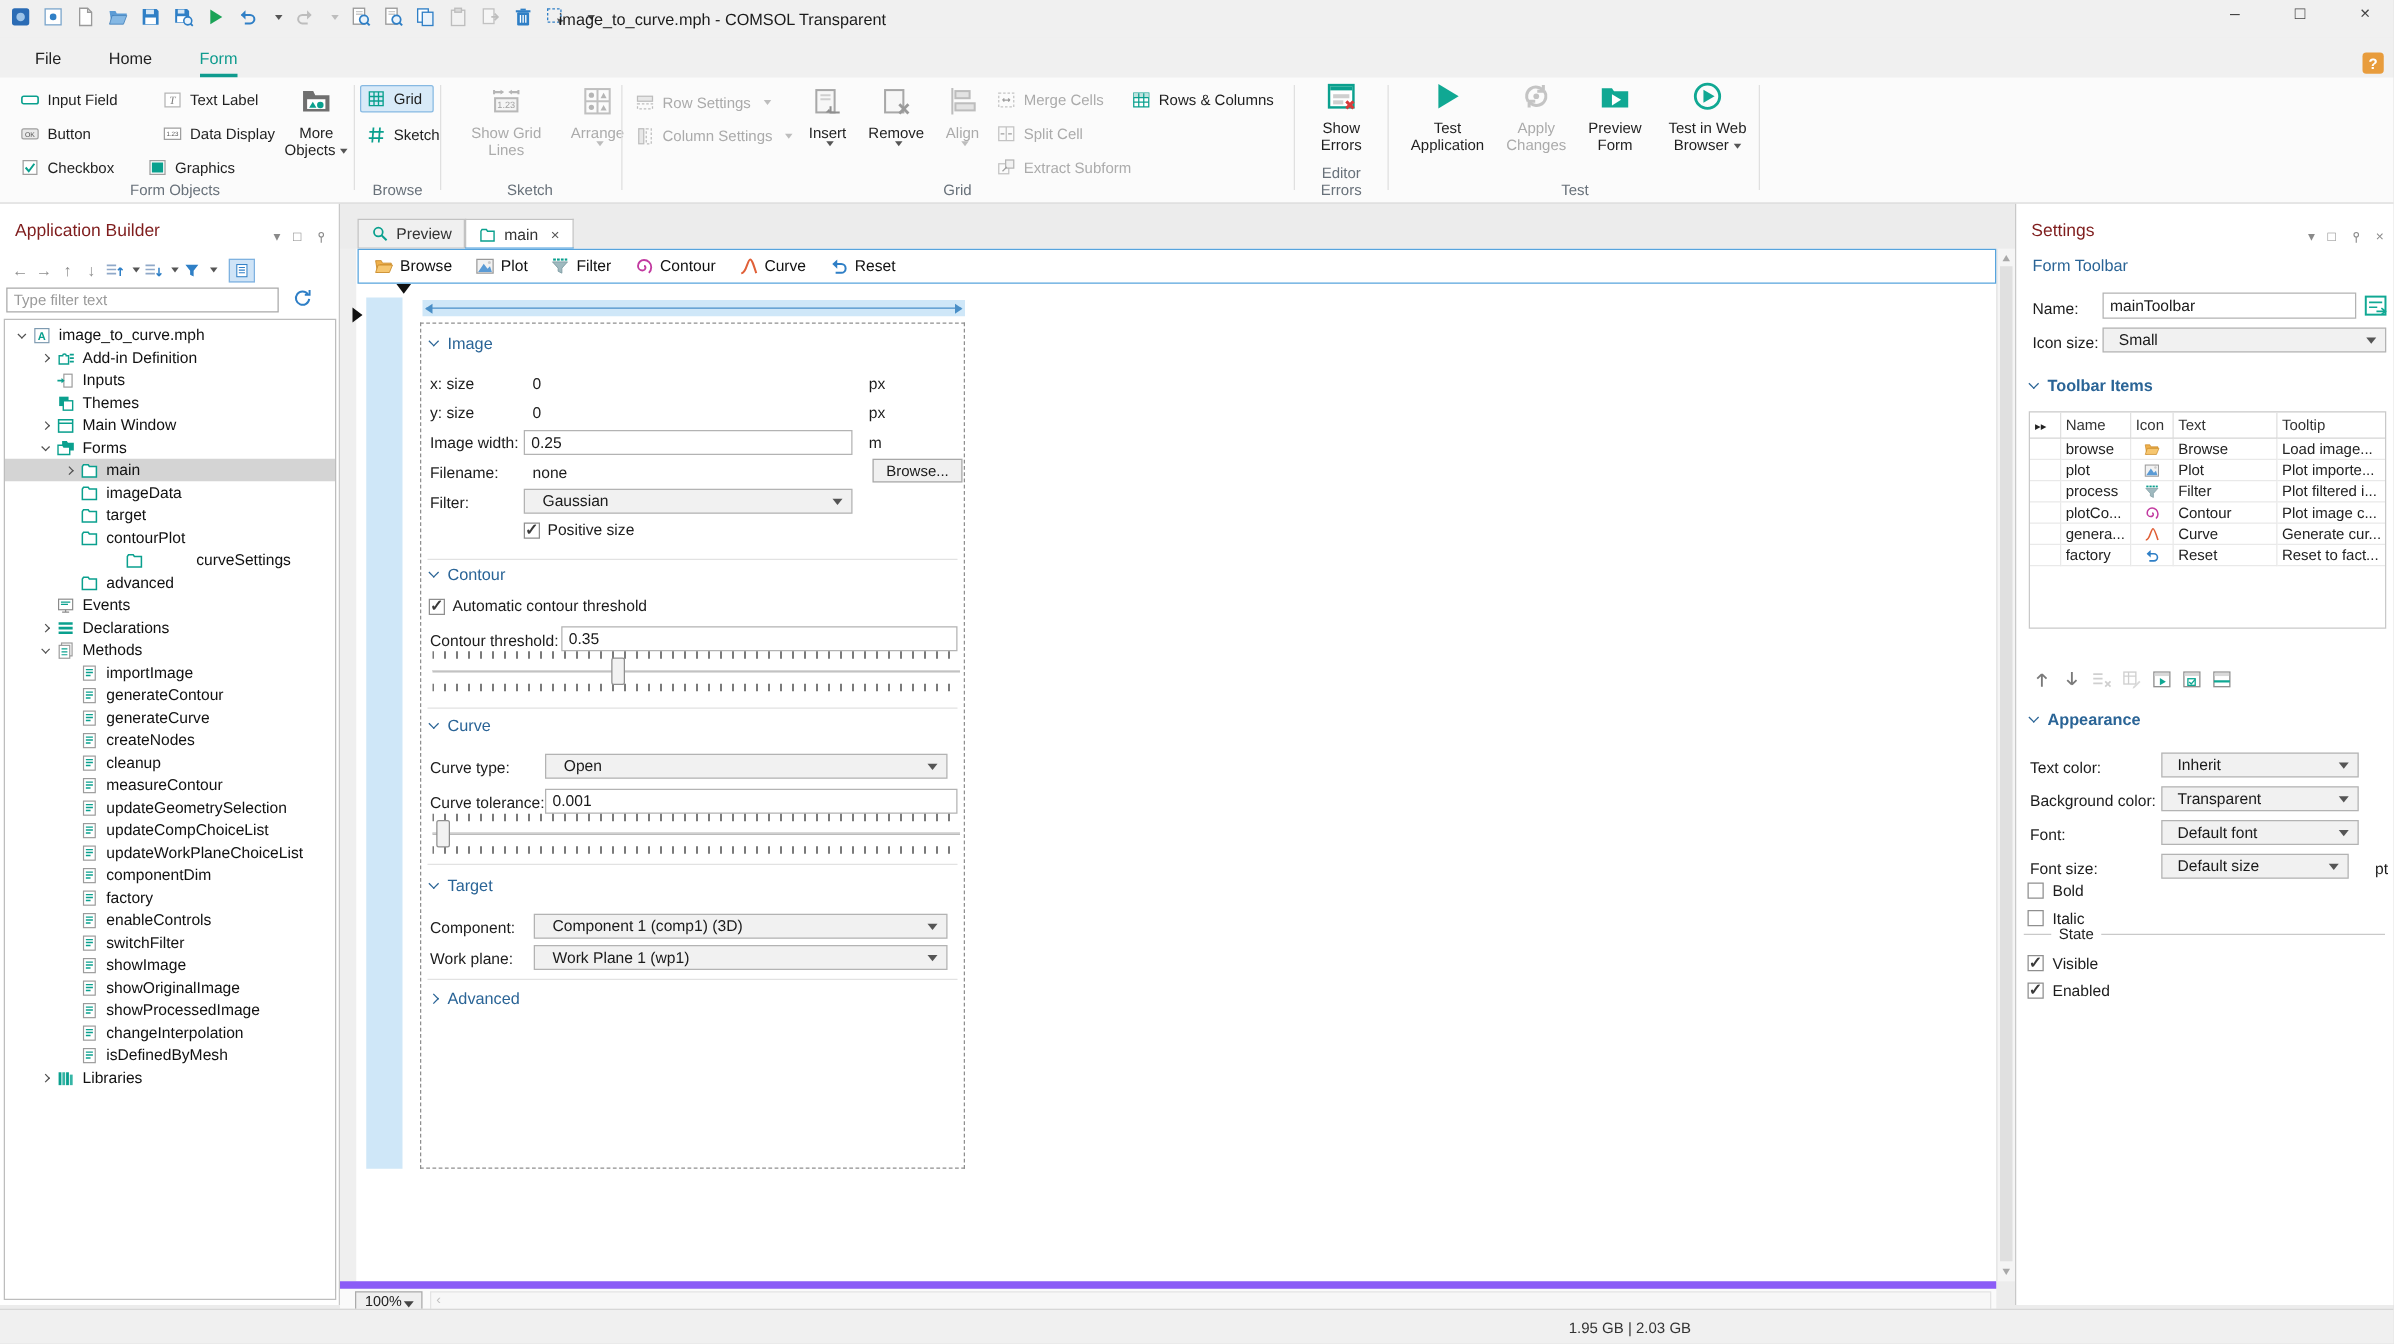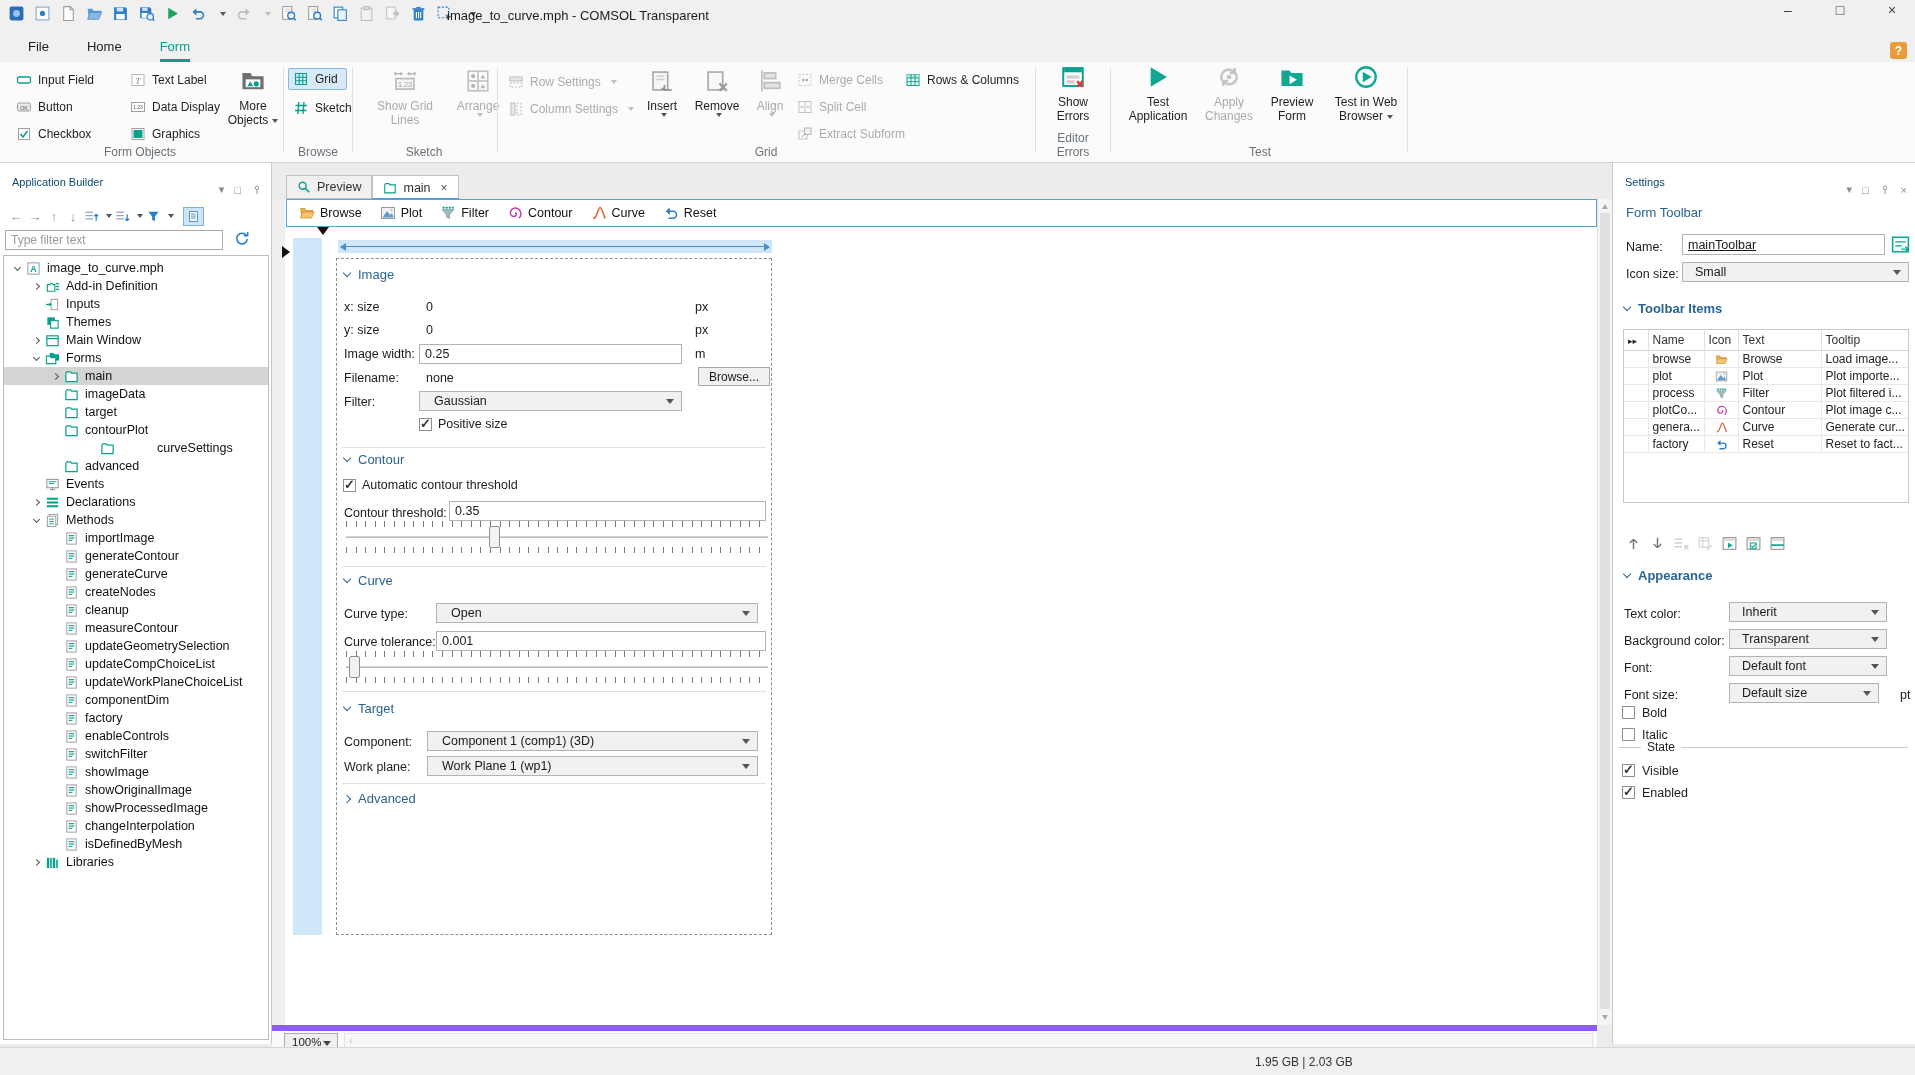--- a/index.html
+++ b/index.html
@@ -30,21 +30,21 @@
   .rbig { position:absolute; display:flex; flex-direction:column; align-items:center; font-size:12px; color:#1f1f1f; text-align:center; }
   .rbig .ic { width:26px; height:26px; margin-bottom:5px; }
   .rlbl2 { line-height:14px; }
   .dis { color:#ababab; }
   .car { display:inline-block; width:0; height:0; border-left:3.5px solid transparent; border-right:3.5px solid transparent; border-top:4px solid #555; margin-left:4px; vertical-align:middle; }
   .dis .car { border-top-color:#bdbdbd; }
   .hl { background:#d8eaf8; border:1px solid #86b9e2; border-radius:2px; padding:0 8px 0 4px; }
 
   
   .leftpanel { position:absolute; left:0; top:163px; width:272px; height:881px; background:#fff; border-right:1px solid #c9c9c9; }
-  .panel-title { position:absolute; left:12px; top:13px; font-size:11px; color:#0c4a6e; }
+  .panel-title { position:absolute; left:12px; top:13px; font-size:14px; color:#7f1d1d; }
   .pticons { position:absolute; right:8px; top:20px; display:flex; gap:10px; color:#8a8a8a; font-size:11px; align-items:center; }
   .pticons .ic { width:12px; height:12px; }
   .ab-toolbar { position:absolute; left:8px; top:44px; display:flex; align-items:center; gap:3px; height:18px; }
   .aico { color:#8f8f8f; font-size:13px; width:16px; text-align:center; }
   .ab-toolbar .ic { width:15px; height:15px; }
   .tgl { background:#cfe4f7; border:1px solid #7fb2e0; width:21px; height:19px; display:flex; align-items:center; justify-content:center; margin-left:6px; }
   .filterbox { position:absolute; left:5px; top:67px; width:218px; height:20px; border:1px solid #a9a9a9; background:#fff; font-size:12px; color:#444; padding-left:5px; font-family:"Liberation Sans",sans-serif; }
   .filterbox::placeholder { color:#9a9a9a; }
   .refresh { position:absolute; left:233px; top:67px; width:17px; height:17px; }
   .treebox { position:absolute; left:3px; top:92px; width:266px; bottom:4px; border:1px solid #bdbdbd; background:#fff; overflow:hidden; padding-top:3px; }
@@ -299,21 +299,21 @@
       </div>
     <div class="rbtn" style="left:130px;top:35px">
         <span class="ic">
           <svg viewBox="0 0 16 16" xmlns="http://www.w3.org/2000/svg">
             <rect x="1.5" y="3.5" width="13" height="9" fill="#fff" stroke="#9f9f9f"></rect>
             <text x="8" y="10" font-size="5" text-anchor="middle" fill="#555" font-family="Liberation Sans,sans-serif">1.23</text>
           </svg>
         </span>
         <span>Data Display</span>
       </div>
-    <div class="rbtn" style="left:130px;top:62px">
+    <div class="rbtn" style="left:118px;top:62px">
         <span class="ic">
           <svg viewBox="0 0 16 16" xmlns="http://www.w3.org/2000/svg">
             <rect x="2" y="2.5" width="12" height="11" fill="#fff" stroke="#9f9f9f"></rect>
             <rect x="3.5" y="4" width="9" height="8" fill="#0aa08e"></rect>
           </svg>
         </span>
         <span>Graphics</span>
       </div>
     <div class="rbig" style="left:222px;top:6px;width:62px">
         <span class="ic">
@@ -1188,21 +1188,21 @@
           <svg viewBox="0 0 16 16" xmlns="http://www.w3.org/2000/svg">
             <circle cx="8" cy="5" r="2.4" fill="none" stroke="#8a8a8a" stroke-width="1.2"></circle>
             <line x1="8" y1="7.5" x2="8" y2="13.5" stroke="#8a8a8a" stroke-width="1.2"></line>
           </svg>
         </span>
       <span>×</span>
     </div>
     <div class="subtitle">Form Toolbar</div>
 
     <div class="slabel" style="left:13px;top:77px">Name:</div>
-    <input class="inp" style="left: 69px; top: 71px; width: 203px; height: 21px; text-decoration: underline;" value="mainToolbar">
+    <input class="inp" style="left: 69px; top: 71px; width: 203px; height: 21px;" value="mainToolbar">
     <span class="ic" style="position:absolute;left:277px;top:71px;width:21px;height:21px">
         <svg viewBox="0 0 16 16" xmlns="http://www.w3.org/2000/svg">
           <rect x="2" y="2.5" width="12" height="11" fill="#fff" stroke="#10a893" stroke-width="1.2"></rect>
           <line x1="4" y1="6" x2="12" y2="6" stroke="#10a893"></line>
           <line x1="4" y1="9" x2="9" y2="9" stroke="#10a893"></line>
           <path d="M8.5 11.5 h5.5 M11.5 9.5 l2.5 2 -2.5 2" stroke="#10a893" fill="none"></path>
         </svg>
       </span>
     <div class="slabel" style="left:13px;top:104px">Icon size:</div>
     <div class="dd" style="left:69px;top:99px;width:227px;padding-left:12px">

